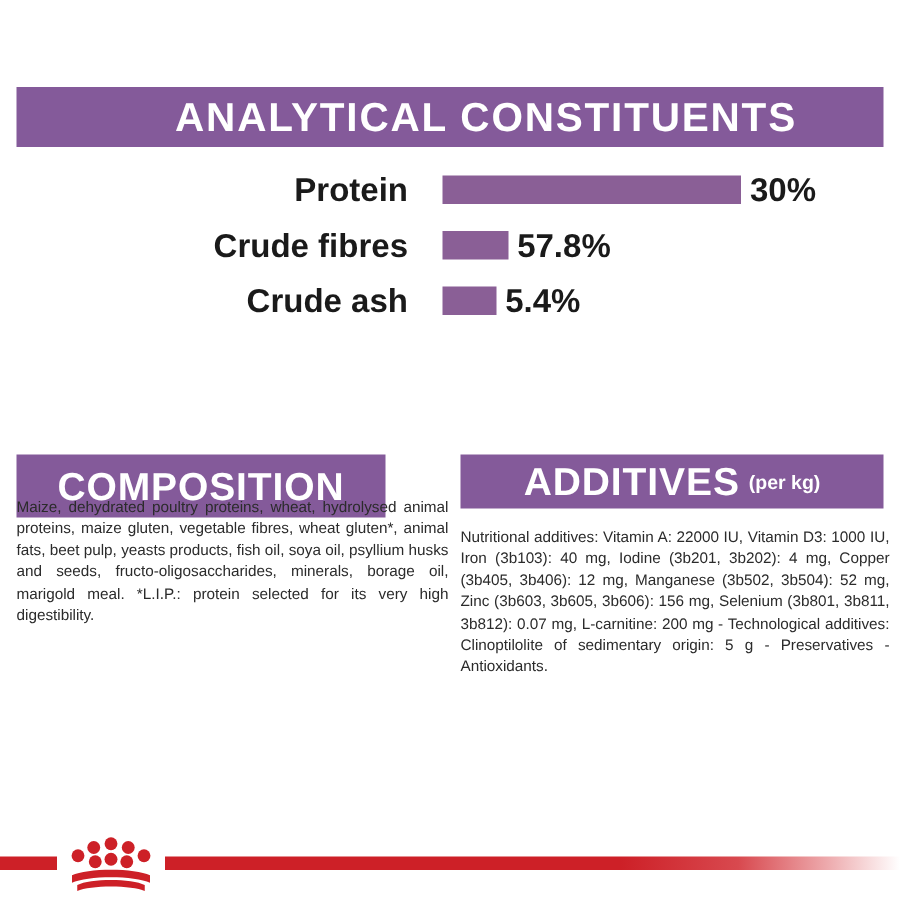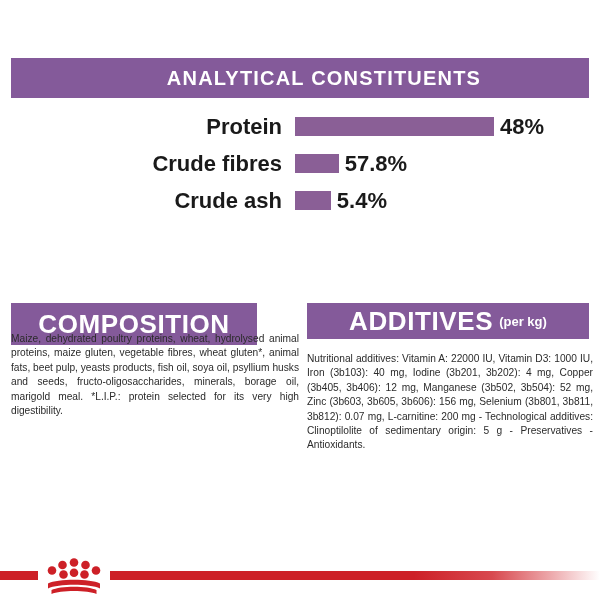--- a/index.html
+++ b/index.html
@@ -39,42 +39,42 @@
   }
 
   #analytical-band {
     position: absolute;
     left: 11px;
     top: 58px;
     width: 578px;
     height: 40px;
   }
   #analytical-band .band-title {
-    font-size: 20px;
+    font-size: 27px;
     letter-spacing: 1.2px;
     margin-left: 48px;
   }
 
   
   #constituents-chart {
     position: absolute;
     left: 11px;
     top: 108px;
     width: 578px;
     height: 150px;
   }
   .chart-row {
     height: 37px;
     display: flex;
     align-items: center;
   }
   .row-label {
     width: 284px;
     text-align: right;
-    padding-right: 13px;
+    padding-right: 23px;
     box-sizing: border-box;
     font-size: 22px;
     font-weight: bold;
     color: #1a1a1a;
     line-height: 1;
     white-space: nowrap;
   }
   .row-bar-wrap {
     display: flex;
     align-items: center;
@@ -183,21 +183,21 @@
   <div class="band" id="analytical-band">
     <span class="band-title">ANALYTICAL CONSTITUENTS</span>
   </div>
 
   <div id="constituents-chart">
 
     <div class="chart-row">
       <div class="row-label">Protein</div>
       <div class="row-bar-wrap">
         <div class="row-bar" style="width: 199px; background: rgb(138, 95, 150);"></div>
-        <div class="row-value">48%</div>
+        <div class="row-value">30%</div>
       </div>
     </div>
 
     <div class="chart-row">
       <div class="row-label">Crude fibres</div>
       <div class="row-bar-wrap">
         <div class="row-bar" style="width: 43.78px; background: rgb(138, 95, 150);"></div>
         <div class="row-value">57.8%</div>
       </div>
     </div>

